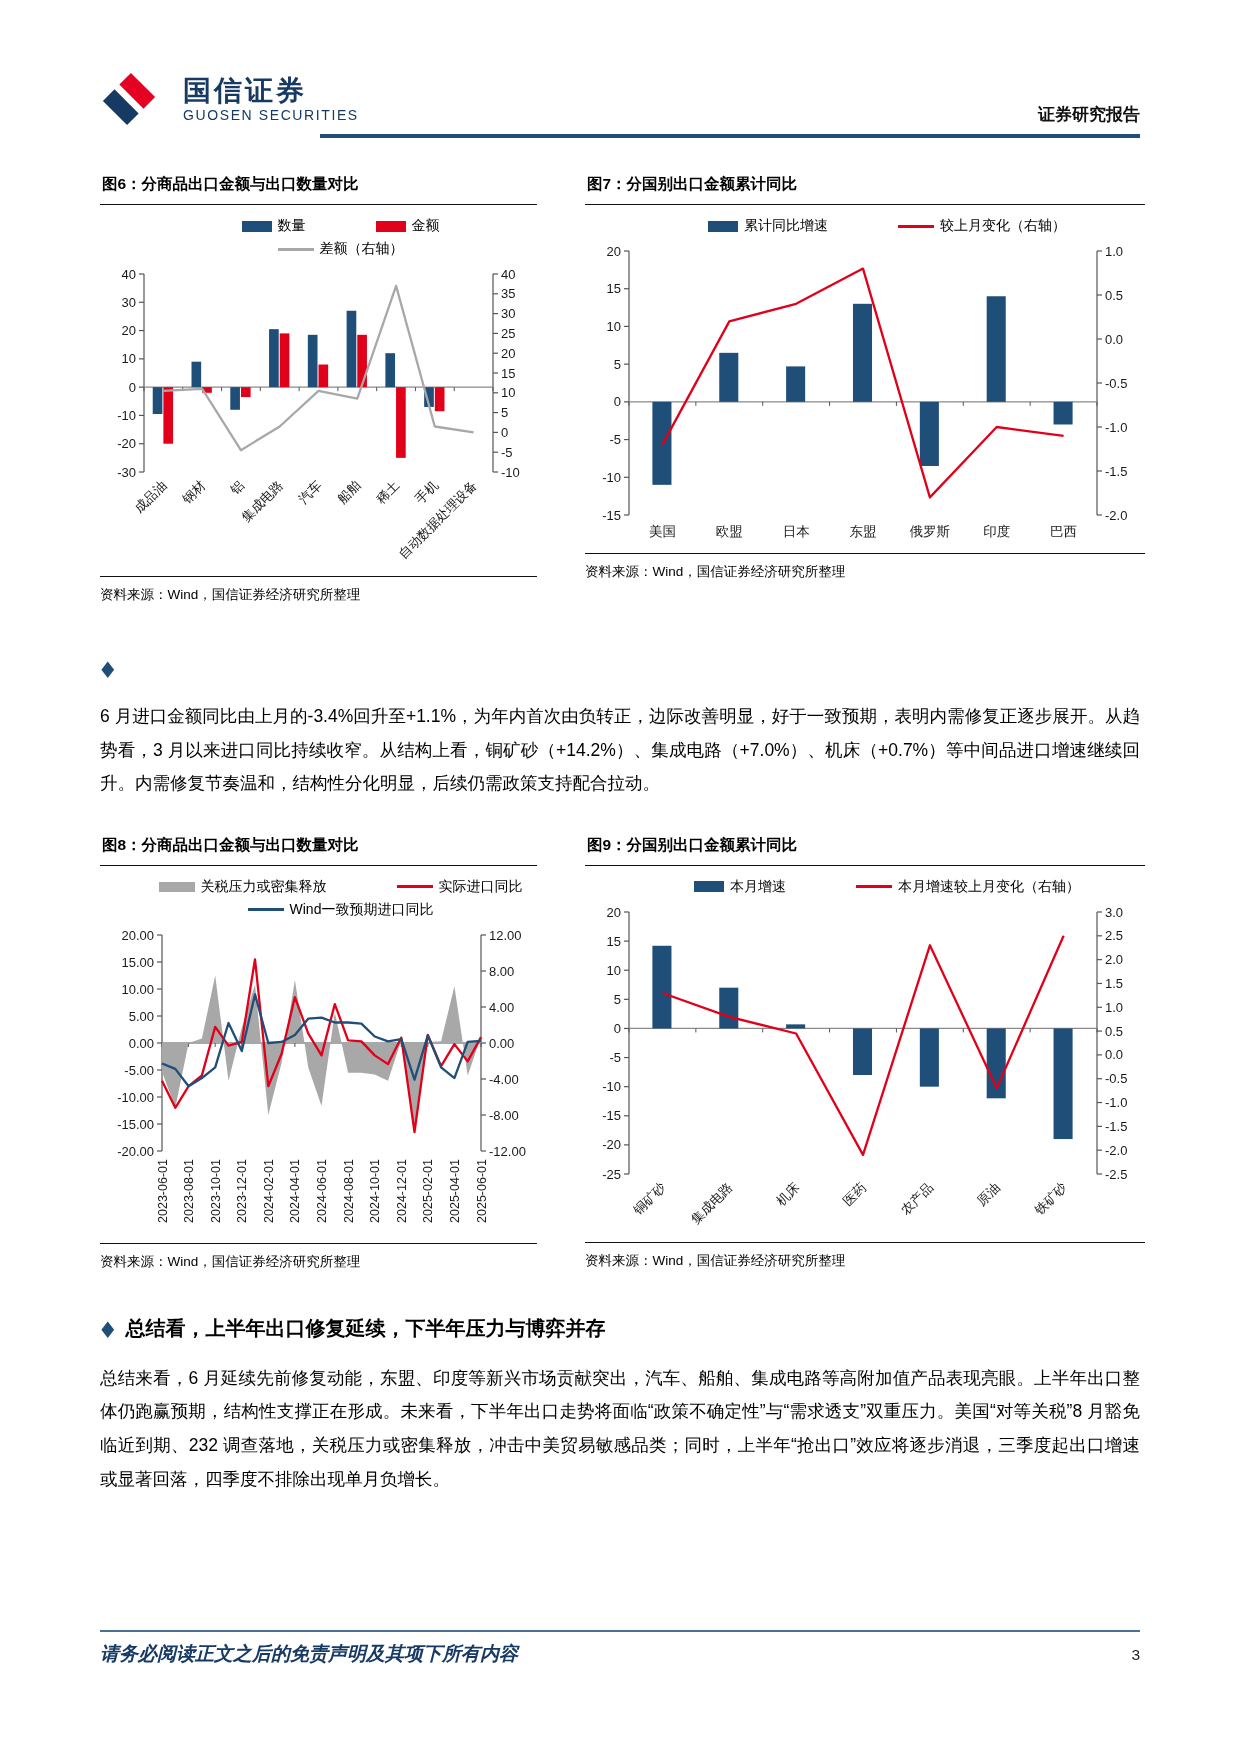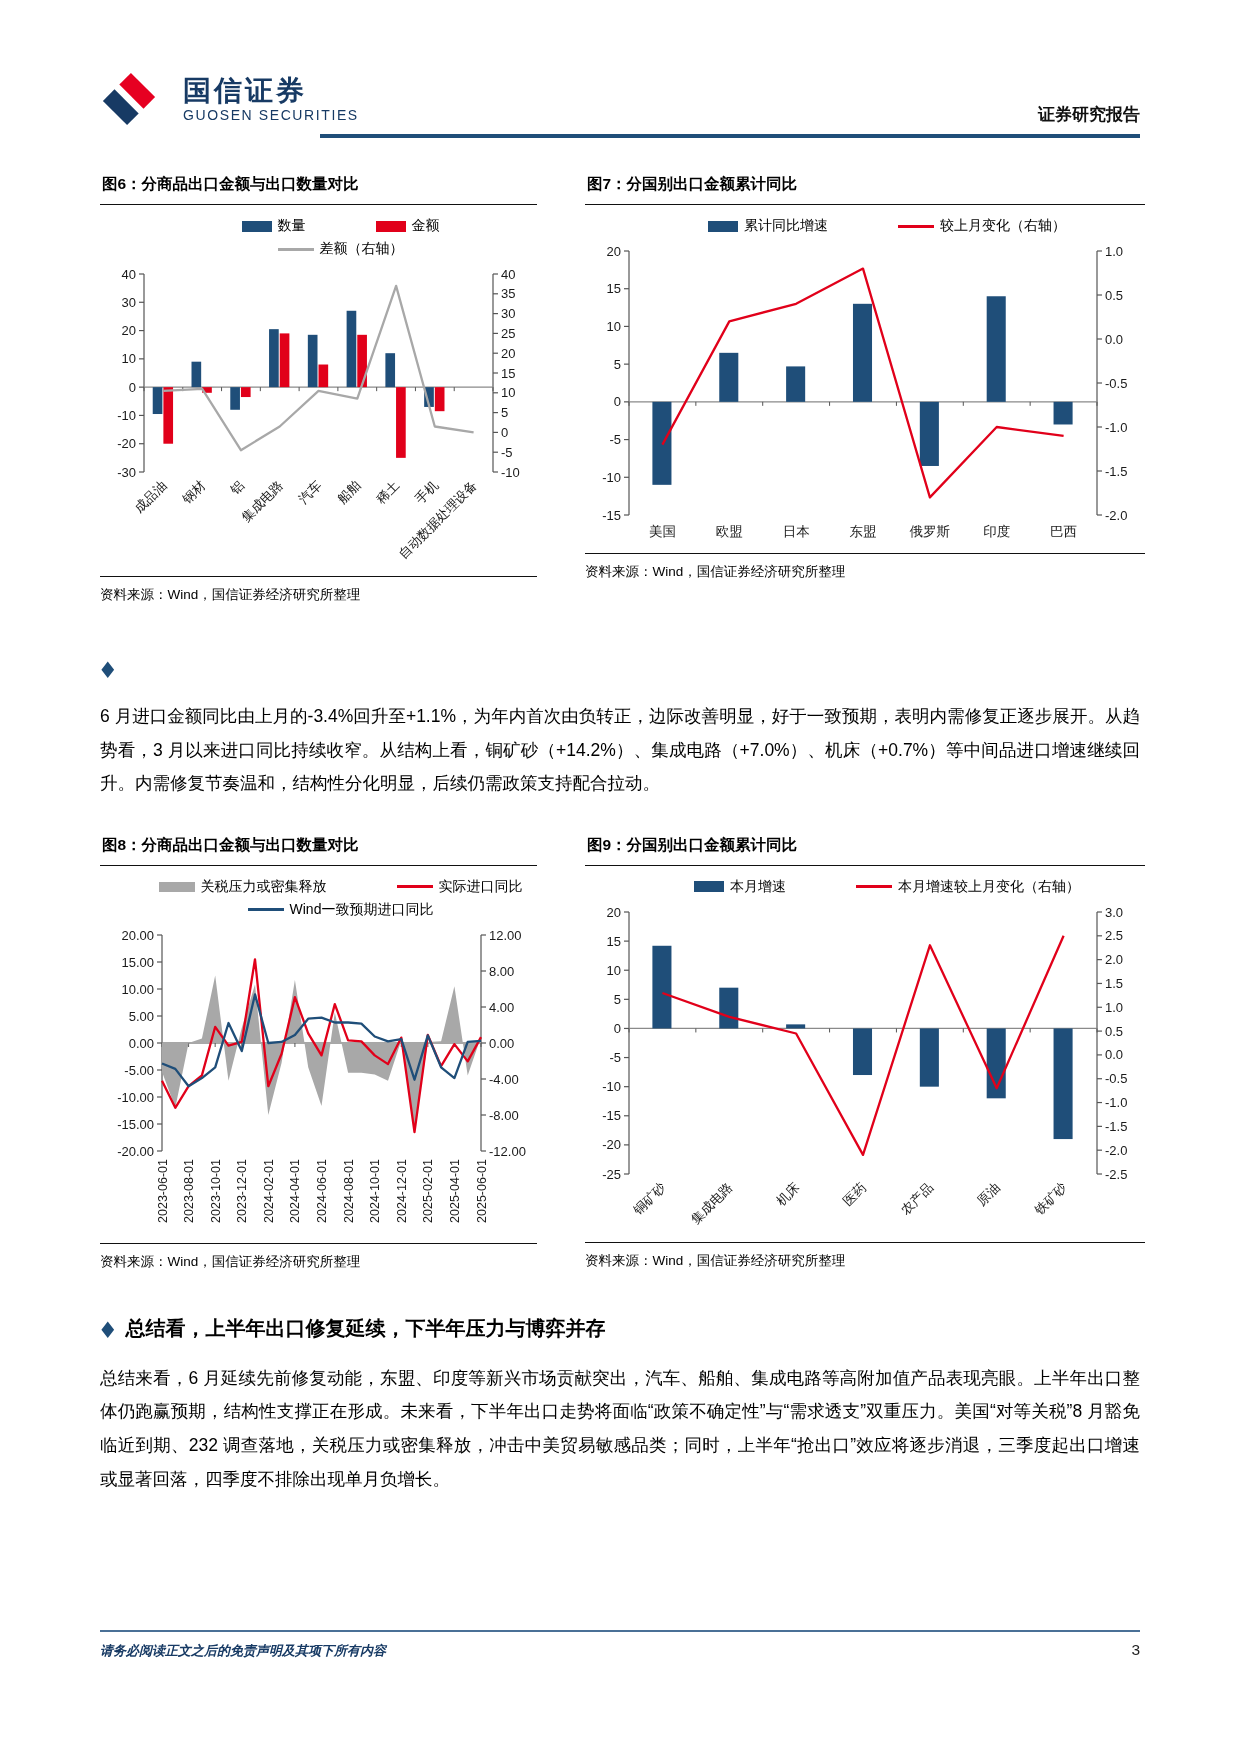--- a/index.html
+++ b/index.html
@@ -37,21 +37,21 @@
   
   .sec { margin-top:52px; }
   .sec-h { display:flex; align-items:baseline; gap:10px; font-size:20px; font-weight:bold; color:#000; }
   .diamond { color:#1F4E79; display:inline-block; transform:scaleX(.78); font-size:20px; }
   .sec-p { margin:20px 0 0; font-size:17.5px; line-height:1.92; text-align:justify; }
 
   
   .footer { position:absolute; left:100px; right:101px; top:1630px;
             border-top:2.5px solid #4a7096; padding-top:9px;
             display:flex; justify-content:space-between; align-items:baseline; }
-  .disclaimer { font-style:italic; font-weight:bold; color:#173A64; font-size:13px; }
+  .disclaimer { font-style:italic; font-weight:bold; color:#173A64; font-size:19px; }
   .pageno { font-size:15.5px; color:#222; }
 </style>
 </head>
 <body>
 
 <div class="page">
   <div class="content">
 
     <div class="hdr">
       <div class="brand">

